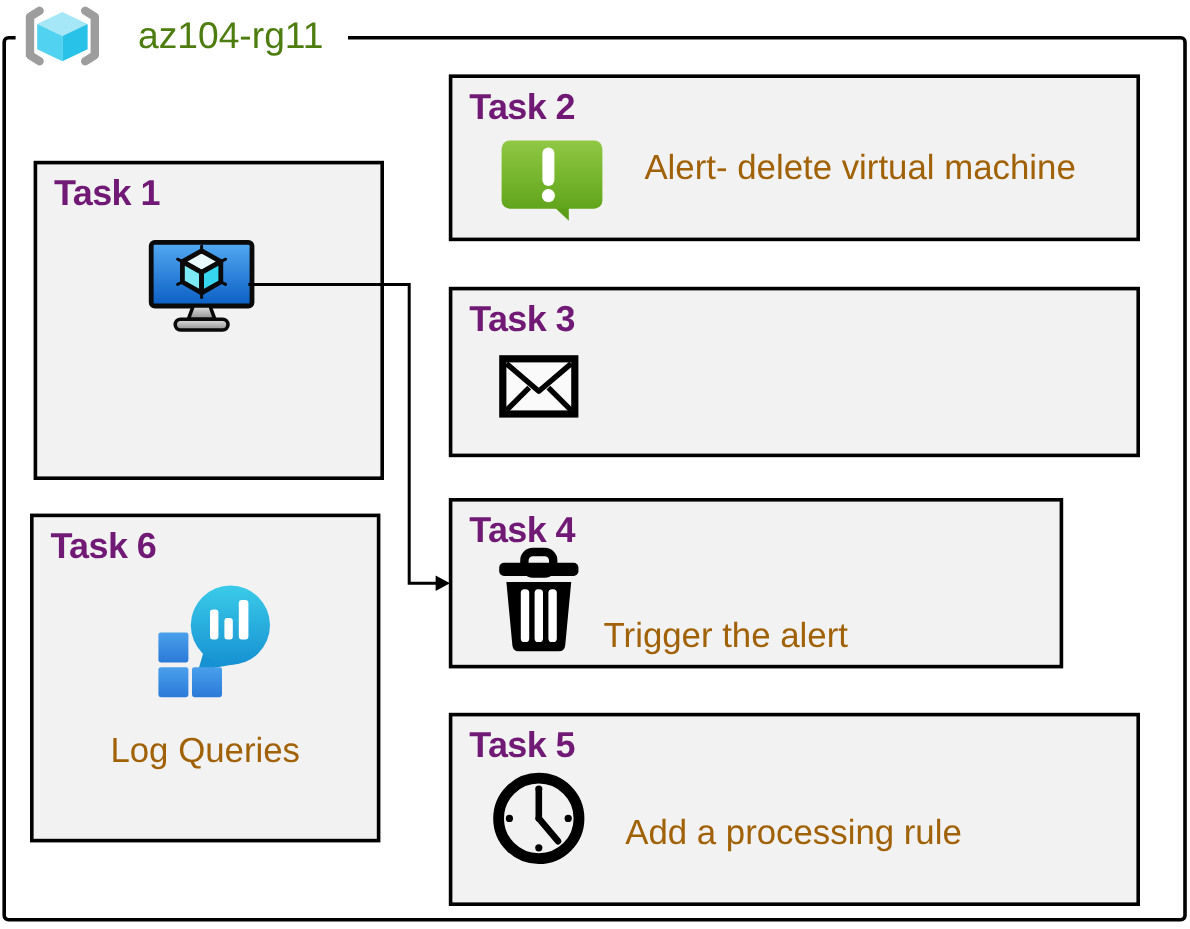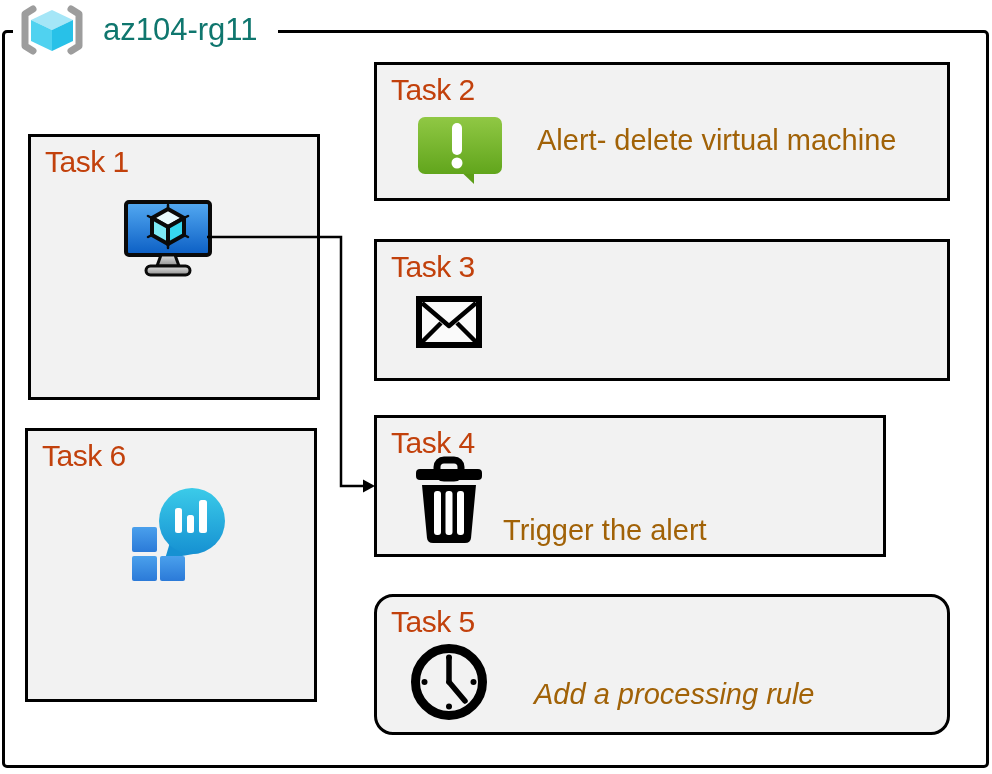--- a/index.html
+++ b/index.html
@@ -8,39 +8,39 @@
     font-family:"Liberation Sans", sans-serif;overflow:hidden;
   }
   .rg-frame{
     position:absolute;left:2px;top:30px;width:987px;height:738px;
     box-sizing:border-box;border:3px solid #000;border-radius:5px;background:#fff;
   }
   .rg-header{
     position:absolute;left:13px;top:2px;height:56px;background:#fff;
     display:flex;align-items:center;gap:16px;padding:0 20px 0 4px;z-index:5;
   }
-  .rg-title{font-size:31px;color:#0f766e;white-space:nowrap;}
+  .rg-title{font-size:31px;color:#4d7c0f;white-space:nowrap;margin-left:12px;}
   .task-box{
     position:absolute;box-sizing:border-box;background:#f2f2f2;border:3px solid #000;
   }
   .task-title{
-    position:absolute;left:14px;top:8px;font-size:30px;font-weight:normal;color:#c2410c;
+    position:absolute;left:14px;top:8px;font-size:30px;font-weight:bold;color:#701a75;
     white-space:nowrap;letter-spacing:-0.5px;
   }
   .task-label{
     position:absolute;font-size:29px;color:#a16207;white-space:nowrap;height:36px;line-height:36px;
   }
   .icon-abs{position:absolute;}
   
   #box-task1{left:28px;top:134px;width:292px;height:266px;}
   #box-task6{left:25px;top:428px;width:292px;height:274px;}
   #box-task2{left:374px;top:62px;width:576px;height:139px;}
   #box-task3{left:374px;top:239px;width:576px;height:142px;padding-left:40px;}
   #box-task4{left:374px;top:415px;width:512px;height:142px;}
-  #box-task5{left:374px;top:594px;width:576px;height:141px;border-radius:19px;}
+  #box-task5{left:374px;top:594px;width:576px;height:161px;}
   .connector-layer{position:absolute;left:0;top:0;width:992px;height:774px;pointer-events:none;z-index:4;}
 </style>
 </head>
 <body>
 
 <div class="canvas">
 
   <div class="rg-frame"></div>
 
   <div class="rg-header">
@@ -111,20 +111,21 @@
         <polygon points="46,56 74,70 40,76" fill="#1691d2"></polygon>
         <circle cx="67" cy="38" r="33" fill="url(#laBlob)"></circle>
         <rect x="50" y="25" width="7" height="25" rx="2.5" fill="#ffffff"></rect>
         <rect x="62" y="32" width="7" height="18" rx="2.5" fill="#ffffff"></rect>
         <rect x="74" y="17" width="8" height="33" rx="2.5" fill="#ffffff"></rect>
         <rect x="7" y="44" width="25" height="25" rx="2" fill="url(#laSq)"></rect>
         <rect x="7" y="73" width="25" height="25" rx="2" fill="url(#laSq)"></rect>
         <rect x="35" y="73" width="25" height="25" rx="2" fill="url(#laSq)"></rect>
       </svg>
     </span>
+    <div class="task-label" style="left:0;width:100%;text-align:center;top:177px;">Log Queries</div>
   </div>
 
   <div class="task-box" id="box-task2">
     <div class="task-title">Task 2</div>
     <span class="icon-abs" style="left:37px;top:49px;">
       <svg width="92" height="74" viewBox="0 0 92 74">
         <defs>
           <linearGradient id="alertGreen" x1="0" y1="0" x2="0" y2="1">
             <stop offset="0" stop-color="#90c844"></stop>
               <stop offset="1" stop-color="#61a51c"></stop>
@@ -173,21 +174,21 @@
         <circle cx="42" cy="17.5" r="3" fill="#000"></circle>
         <circle cx="42" cy="66.5" r="3" fill="#000"></circle>
         <circle cx="17.5" cy="42" r="3" fill="#000"></circle>
         <circle cx="66.5" cy="42" r="3" fill="#000"></circle>
         <g stroke="#000" stroke-width="5.5" stroke-linecap="round">
           <line x1="42" y1="42" x2="42" y2="20"></line>
           <line x1="42" y1="42" x2="58" y2="61"></line>
         </g>
       </svg>
     </span>
-    <div class="task-label" style="left:157px;top:79px;font-style:italic;">Add a processing rule</div>
+    <div class="task-label" style="left:144px;top:79px;">Add a processing rule</div>
   </div>
 
   <svg class="connector-layer" viewBox="0 0 992 774">
     <polyline points="207,237 341,237 341,486 364,486" fill="none" stroke="#000" stroke-width="2.5"></polyline>
     <polygon points="363,479.5 363,492.5 375,486" fill="#000"></polygon>
   </svg>
 
 </div>
 
 </body></html>

